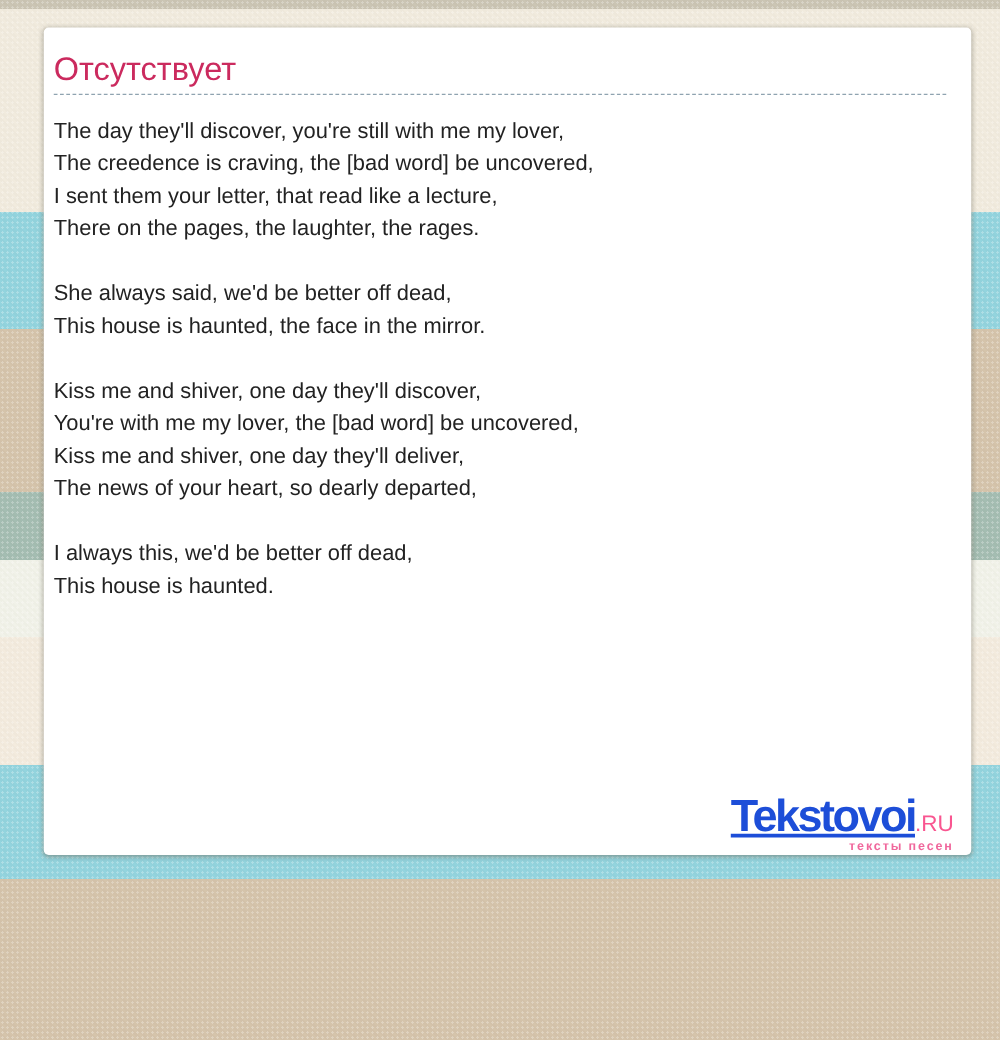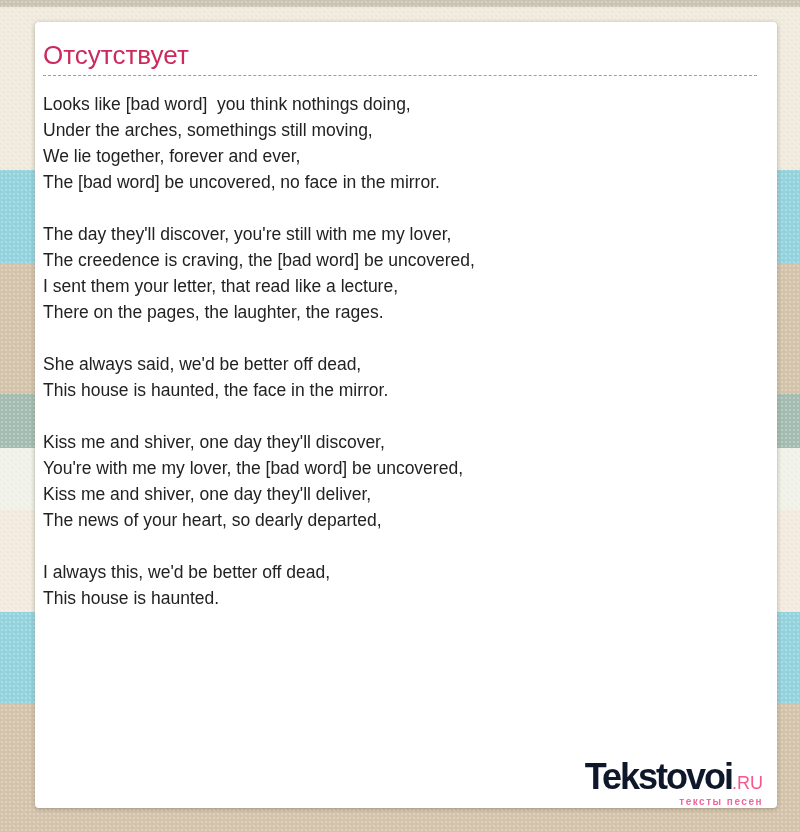--- a/index.html
+++ b/index.html
@@ -38,21 +38,21 @@
     background-size: 4px 4px, 6px 6px;
     opacity: .45;
   }
 
   
   .sheet {
     position: absolute;
     left: 35px;
     top: 22px;
     width: 742px;
-    height: 786px;
+    height: 662px;
     background: #ffffff;
     border-radius: 4px;
     box-shadow: 0 1px 4px rgba(110,105,90,.55);
   }
   .sheet-inner {
     position: relative;
     height: 100%;
     padding: 0 8px;
     box-sizing: border-box;
   }
@@ -104,22 +104,23 @@
     bottom: 1px;
     text-align: right;
     text-decoration: none;
     display: block;
     line-height: 1;
     cursor: pointer;
   }
   .logo-brand {
     font-size: 36px;
     font-weight: bold;
-    color: #0f172a;
+    color: #1d4ed8;
     letter-spacing: -2px;
+    text-decoration: underline;
   }
   .logo-domain {
     font-size: 18px;
     font-weight: normal;
     color: #f95590;
     letter-spacing: 0;
   }
   .logo-tagline {
     margin-top: 2px;
     font-size: 10px;
@@ -137,24 +138,20 @@
 
 <div class="sheet">
   <div class="sheet-inner">
 
     <h1 class="song-title">Отсутствует</h1>
 
 
     <div class="divider"></div>
 
     <div class="lyrics">
-        <p class="stanza">Looks like [bad word]  you think nothings doing,
-Under the arches, somethings still moving,
-We lie together, forever and ever,
-The [bad word] be uncovered, no face in the mirror.</p>
         <p class="stanza">The day they'll discover, you're still with me my lover,
 The creedence is craving, the [bad word] be uncovered,
 I sent them your letter, that read like a lecture,
 There on the pages, the laughter, the rages.</p>
         <p class="stanza">She always said, we'd be better off dead,
 This house is haunted, the face in the mirror.</p>
         <p class="stanza">Kiss me and shiver, one day they'll discover,
 You're with me my lover, the [bad word] be uncovered,
 Kiss me and shiver, one day they'll deliver,
 The news of your heart, so dearly departed,</p>

